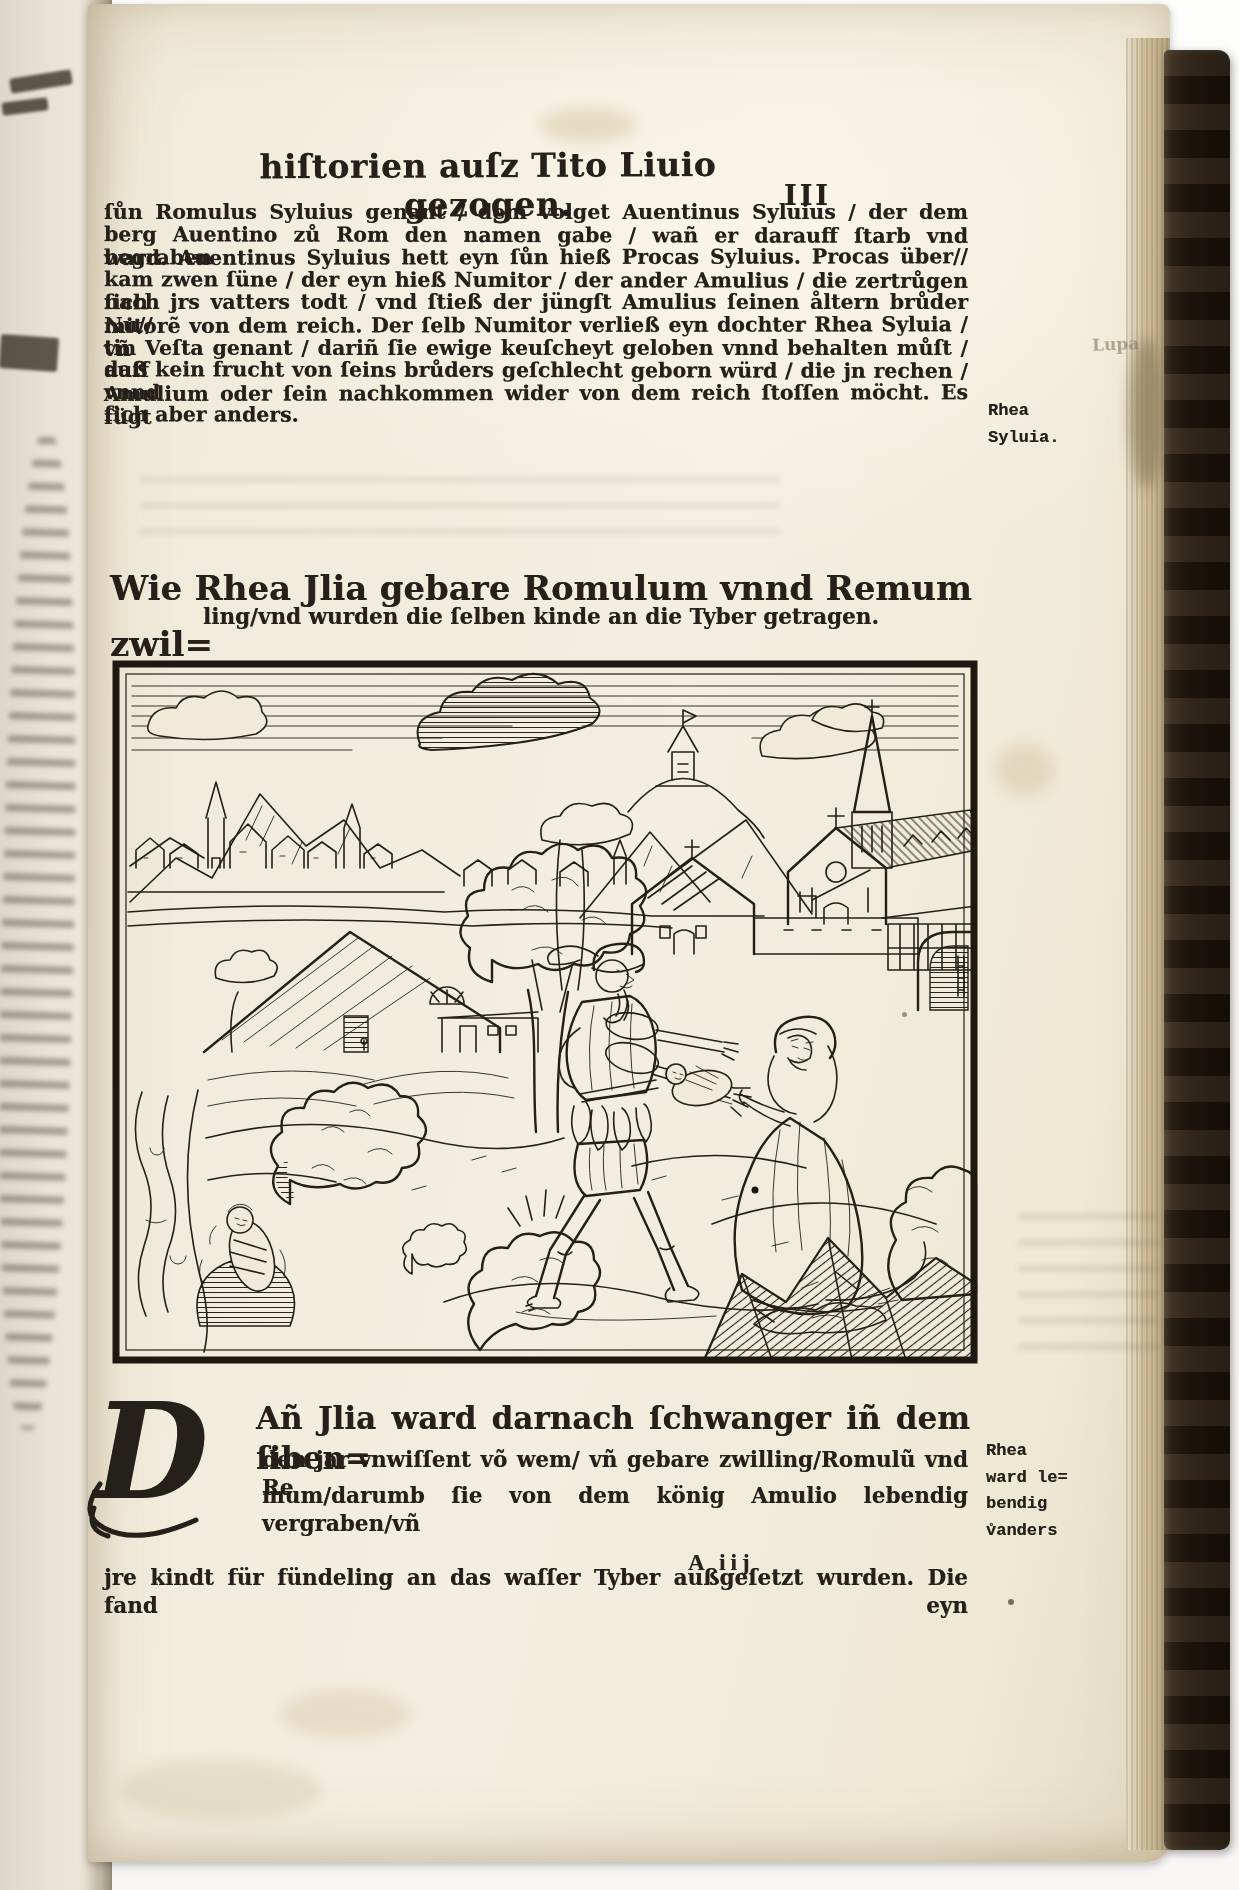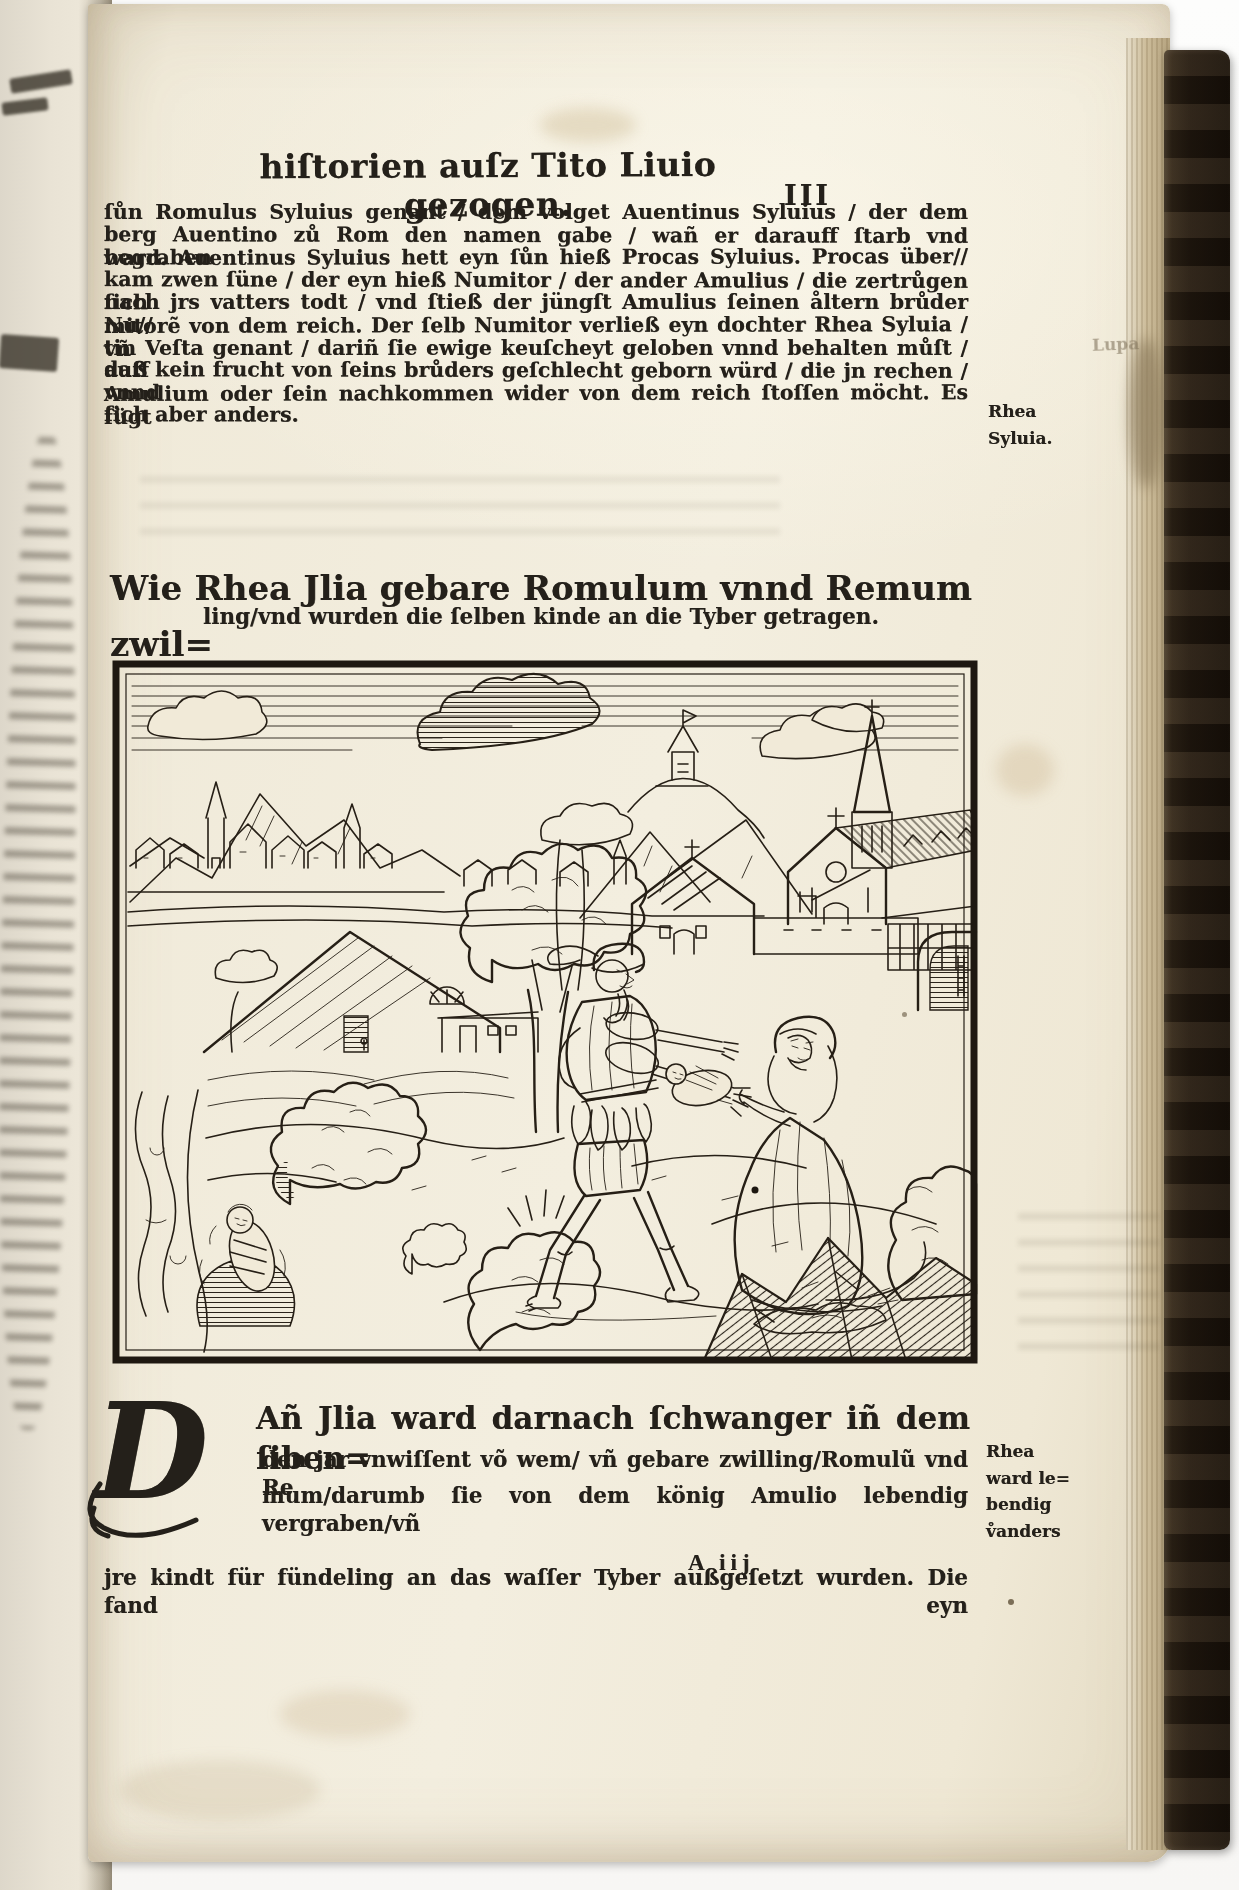--- a/index.html
+++ b/index.html
@@ -40,21 +40,21 @@
   .ink{position:absolute;color:#24201a;text-shadow:.3px .2px 0 rgba(36,32,26,.55);
        font-weight:700;white-space:nowrap;}
   .just{white-space:normal;text-align:justify;text-align-last:justify;}
   #running-title{left:208px;top:146px;width:560px;font-size:33px;text-align:center;
       text-align-last:center;white-space:normal;letter-spacing:.5px;transform:rotate(-.3deg);}
   #folio{left:784px;top:158px;font-size:27px;letter-spacing:3px;margin-top:22px;}
   #para1{left:104px;top:201px;width:864px;}
   #para1 .tl{height:22.6px;line-height:22.6px;font-size:20.5px;}
   #para1 .tl:nth-child(2n){transform:rotate(.12deg);}
   #para1 .tl:nth-child(3n){transform:rotate(-.12deg);}
-  .mnote{width:130px;font-size:17px;line-height:26.5px;white-space:normal;}
+  .mnote{width:130px;font-size:17px;line-height:26.5px;white-space:normal;font-family:Liberation Mono, monospace;}
   #mnote-top{left:988px;top:398px;}
   #mnote-bottom{left:986px;top:1438px;}
   #head1{left:110px;top:551px;width:862px;font-size:34px;height:46px;line-height:56px;margin-top:9px;}
   #head2{left:110px;top:604px;width:862px;font-size:21.5px;text-align:left;
       text-align-last:center;white-space:normal;}
   #woodcut{position:absolute;left:112px;top:660px;width:866px;height:704px;}
   #dropcap{left:94px;top:1382px;font-size:132px;line-height:140px;font-style:italic;
       letter-spacing:-4px;}
   #dropcap svg{position:absolute;left:-10px;top:96px;}
   #p2l1{left:256px;top:1398px;width:714px;font-size:31px;height:40px;line-height:40px;}

